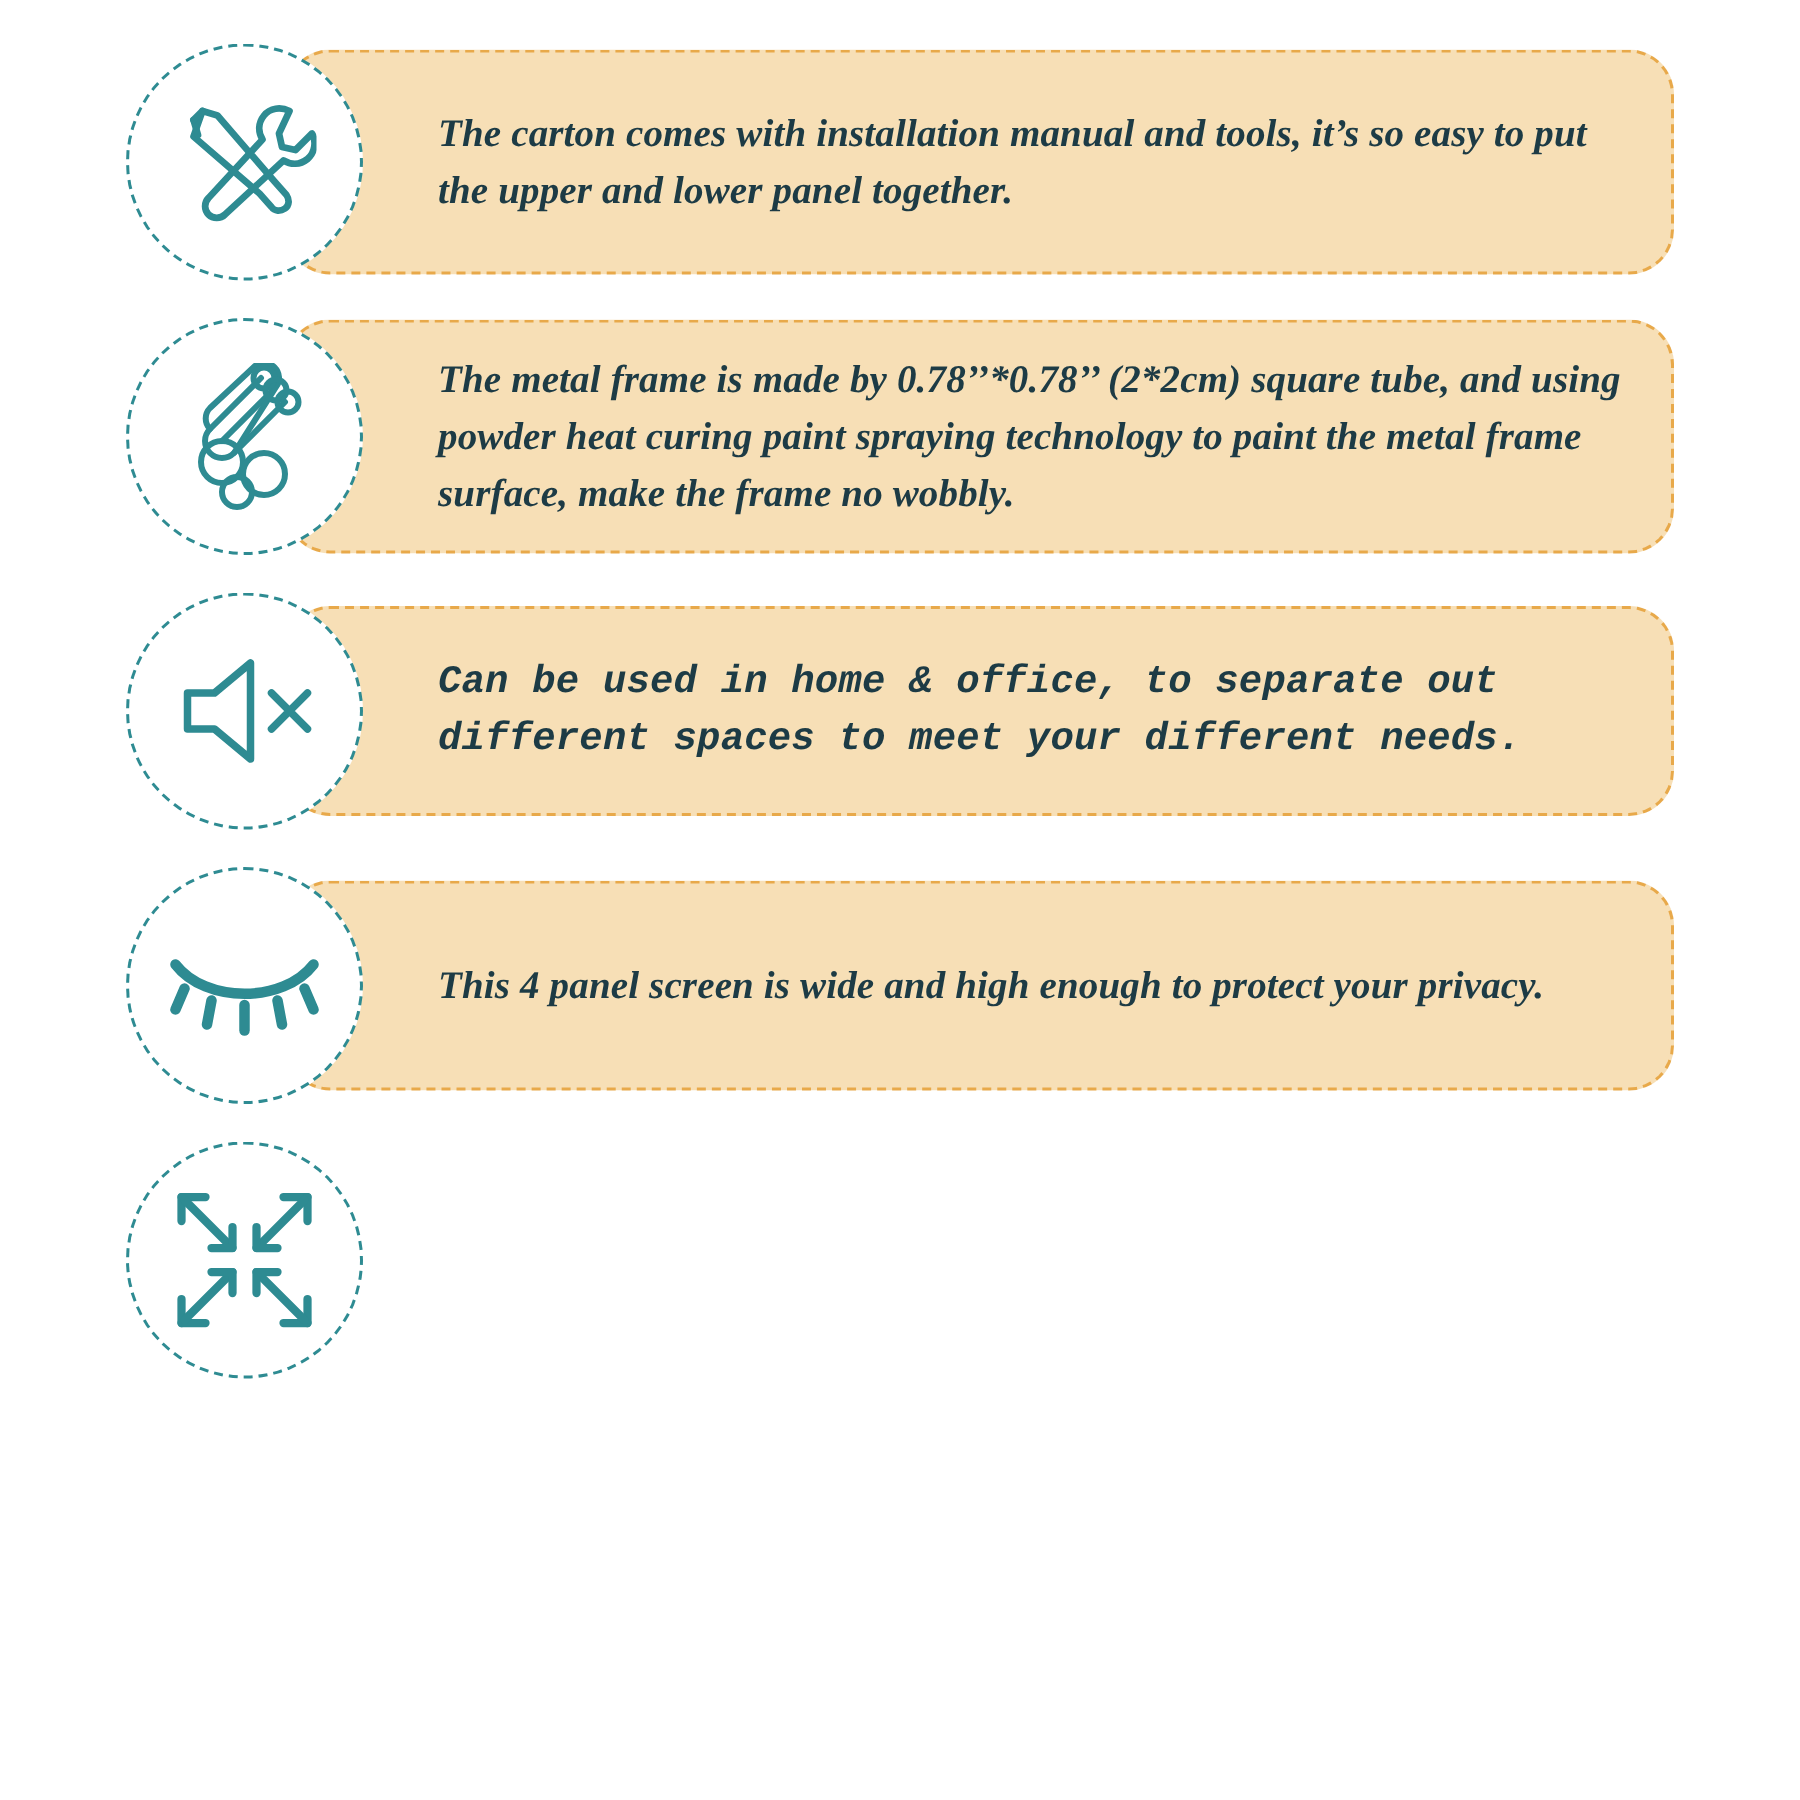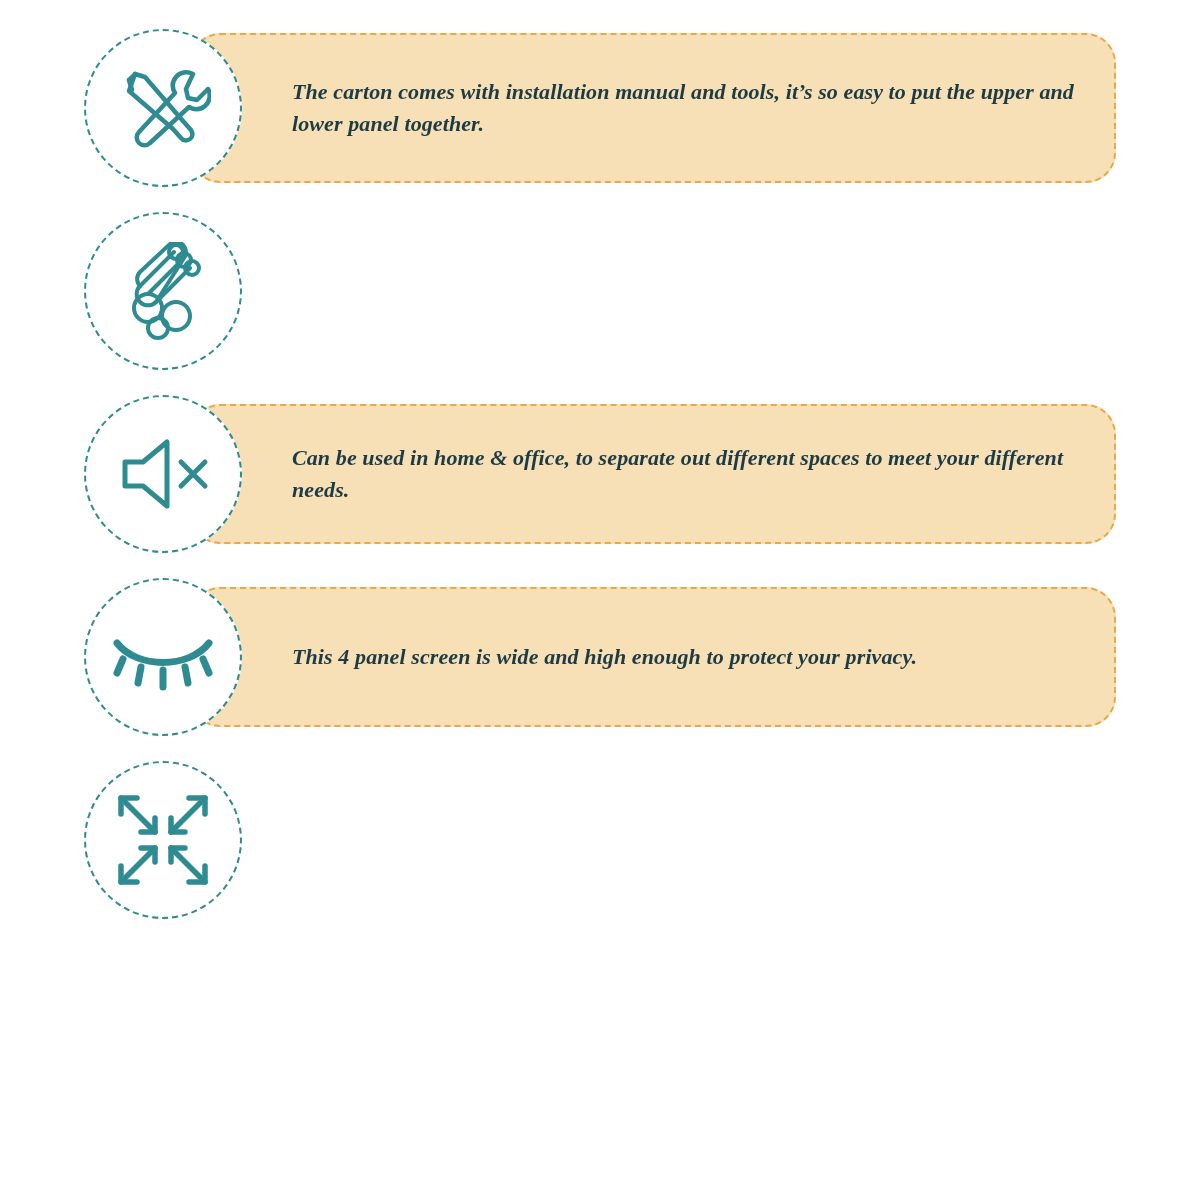--- a/index.html
+++ b/index.html
@@ -65,29 +65,29 @@
     display: flex;
     align-items: center;
     box-sizing: border-box;
     padding: 14px 26px 14px 100px;
   }
   .text-card p {
     margin: 0;
     color: #1d3b45;
     font-style: italic;
     font-weight: bold;
-    font-size: 22px;
+    font-size: 26px;
     line-height: 1.45;
     letter-spacing: 0.1px;
   }
   
   .row-1 .text-card { min-height: 150px; }
   .row-2 .text-card { min-height: 156px; }
   .row-3 .text-card { min-height: 150px; }
-  .row-4 .text-card { min-height: 140px; }
+  .row-4 .text-card { min-height: 140px; font-family: Liberation Mono, monospace; }
   .row-5 .text-card { min-height: 140px; }
   .row-6 .text-card { min-height: 140px; }
 </style>
 </head>
 <body>
 
 <div class="board">
   <div class="feature-list">
 
     <div class="feature-row row-1">
@@ -115,20 +115,23 @@
             <path d="M26 44 a10 10 0 0 1 0-14 L56 2 a10 10 0 0 1 14 14 L42 60 a10 10 0 0 1-16-16z"></path>
             <circle cx="62" cy="10" r="7"></circle>
             <circle cx="70" cy="18" r="7"></circle>
             <circle cx="78" cy="26" r="7"></circle>
           </g>
 
           <circle cx="34" cy="66" r="14"></circle>
           <circle cx="62" cy="74" r="14"></circle>
           <circle cx="44" cy="86" r="10"></circle>
         </svg>
+      </div>
+      <div class="text-card">
+        <p>The metal frame is made by 0.78’’*0.78’’ (2*2cm) square tube, and using powder heat curing paint spraying technology to paint the metal frame surface, make the frame no wobbly.</p>
       </div>
     </div>
 
 
     <div class="feature-row row-4">
       <div class="icon-bubble">
         <svg width="96" height="88" viewBox="0 0 96 88" fill="none" stroke="#2e8b92" stroke-width="5" stroke-linecap="round" stroke-linejoin="round">
           <path d="M10 32 H28 L52 12 V76 L28 56 H10 Z"></path>
           <path d="M66 32 L90 56 M90 32 L66 56"></path>
         </svg>

